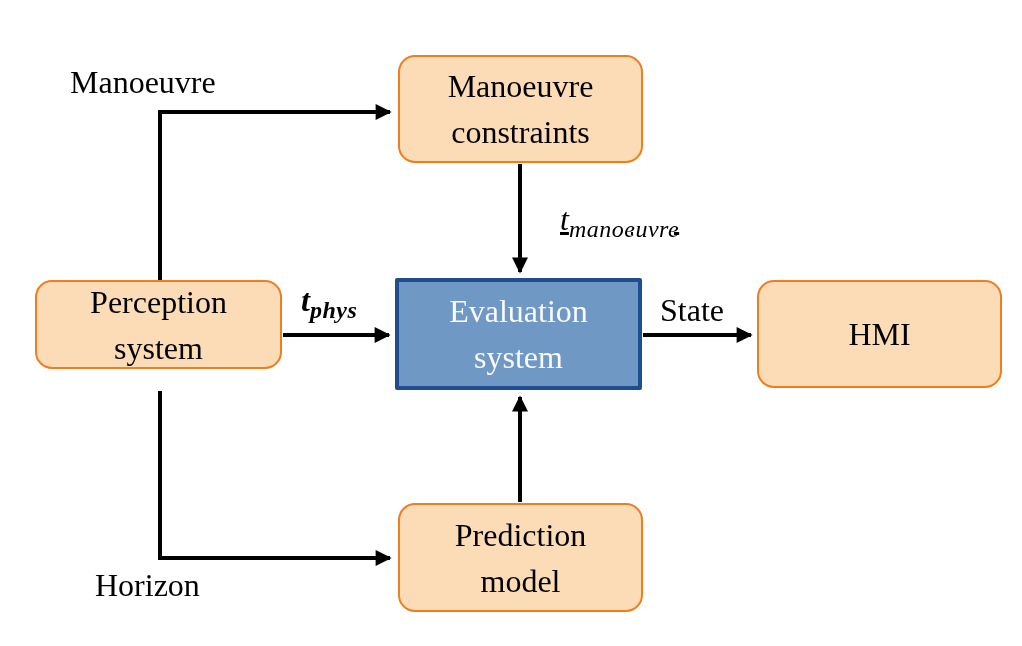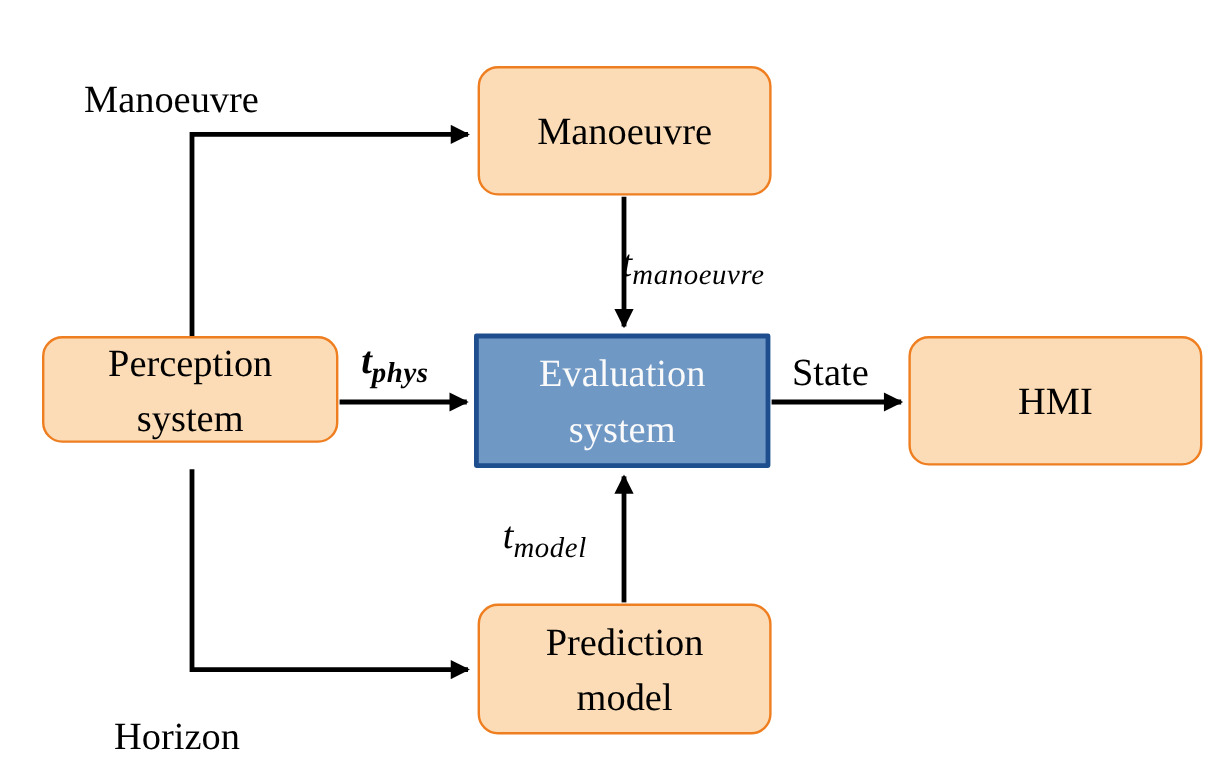--- a/index.html
+++ b/index.html
@@ -86,20 +86,21 @@
     <path class="wire" marker-end="url(#ah)" d="M 160 281 L 160 112 L 390 112"></path>
     <path class="wire" marker-end="url(#ah)" d="M 520 164 L 520 272"></path>
     <path class="wire" marker-end="url(#ah)" d="M 283 335 L 389 335"></path>
     <path class="wire" marker-end="url(#ah)" d="M 643 335 L 751 335"></path>
     <path class="wire" marker-end="url(#ah)" d="M 160 391 L 160 558 L 390 558"></path>
     <path class="wire" marker-end="url(#ah)" d="M 520 502 L 520 397"></path>
   </svg>
 
   <div class="node orange" style="left:398px; top:55px; width:245px; height:108px;">
     <span>Manoeuvre</span>
+    <span>constraints</span>
   </div>
 
   <div class="node orange" style="left:35px; top:280px; width:247px; height:89px;">
     <span>Perception</span>
     <span>system</span>
   </div>
 
   <div class="node blue" style="left:395px; top:278px; width:247px; height:112px;">
     <span>Evaluation</span>
     <span>system</span>
@@ -109,29 +110,26 @@
     <span>HMI</span>
   </div>
 
   <div class="node orange" style="left:398px; top:503px; width:245px; height:109px;">
     <span>Prediction</span>
     <span>model</span>
   </div>
 
   <div class="edge-label" style="left:70px; top:64px;">Manoeuvre</div>
 
-  <div class="edge-label" style="left:95px; top:567px;margin-top:28px;">Horizon</div>
+  <div class="edge-label" style="left:95px; top:567px;">Horizon</div>
 
   <div class="edge-label" style="left:660px; top:292px;">State</div>
 
   <div class="edge-label" style="left:301px; top:282px;font-weight:bold;">
     <span class="base">t</span><span class="sub">phys</span>
   </div>
 
-  <div class="edge-label" style="left:518px; top:201px;">
+  <div class="edge-label" style="left:560px; top:201px;text-decoration:underline;">
     <span class="base">t</span><span class="sub">manoeuvre</span>
   </div>
 
-  <div class="edge-label" style="left:419px; top:428px;">
-    <span class="base">t</span><span class="sub">model</span>
-  </div>
 
 </div>
 
 </body></html>

